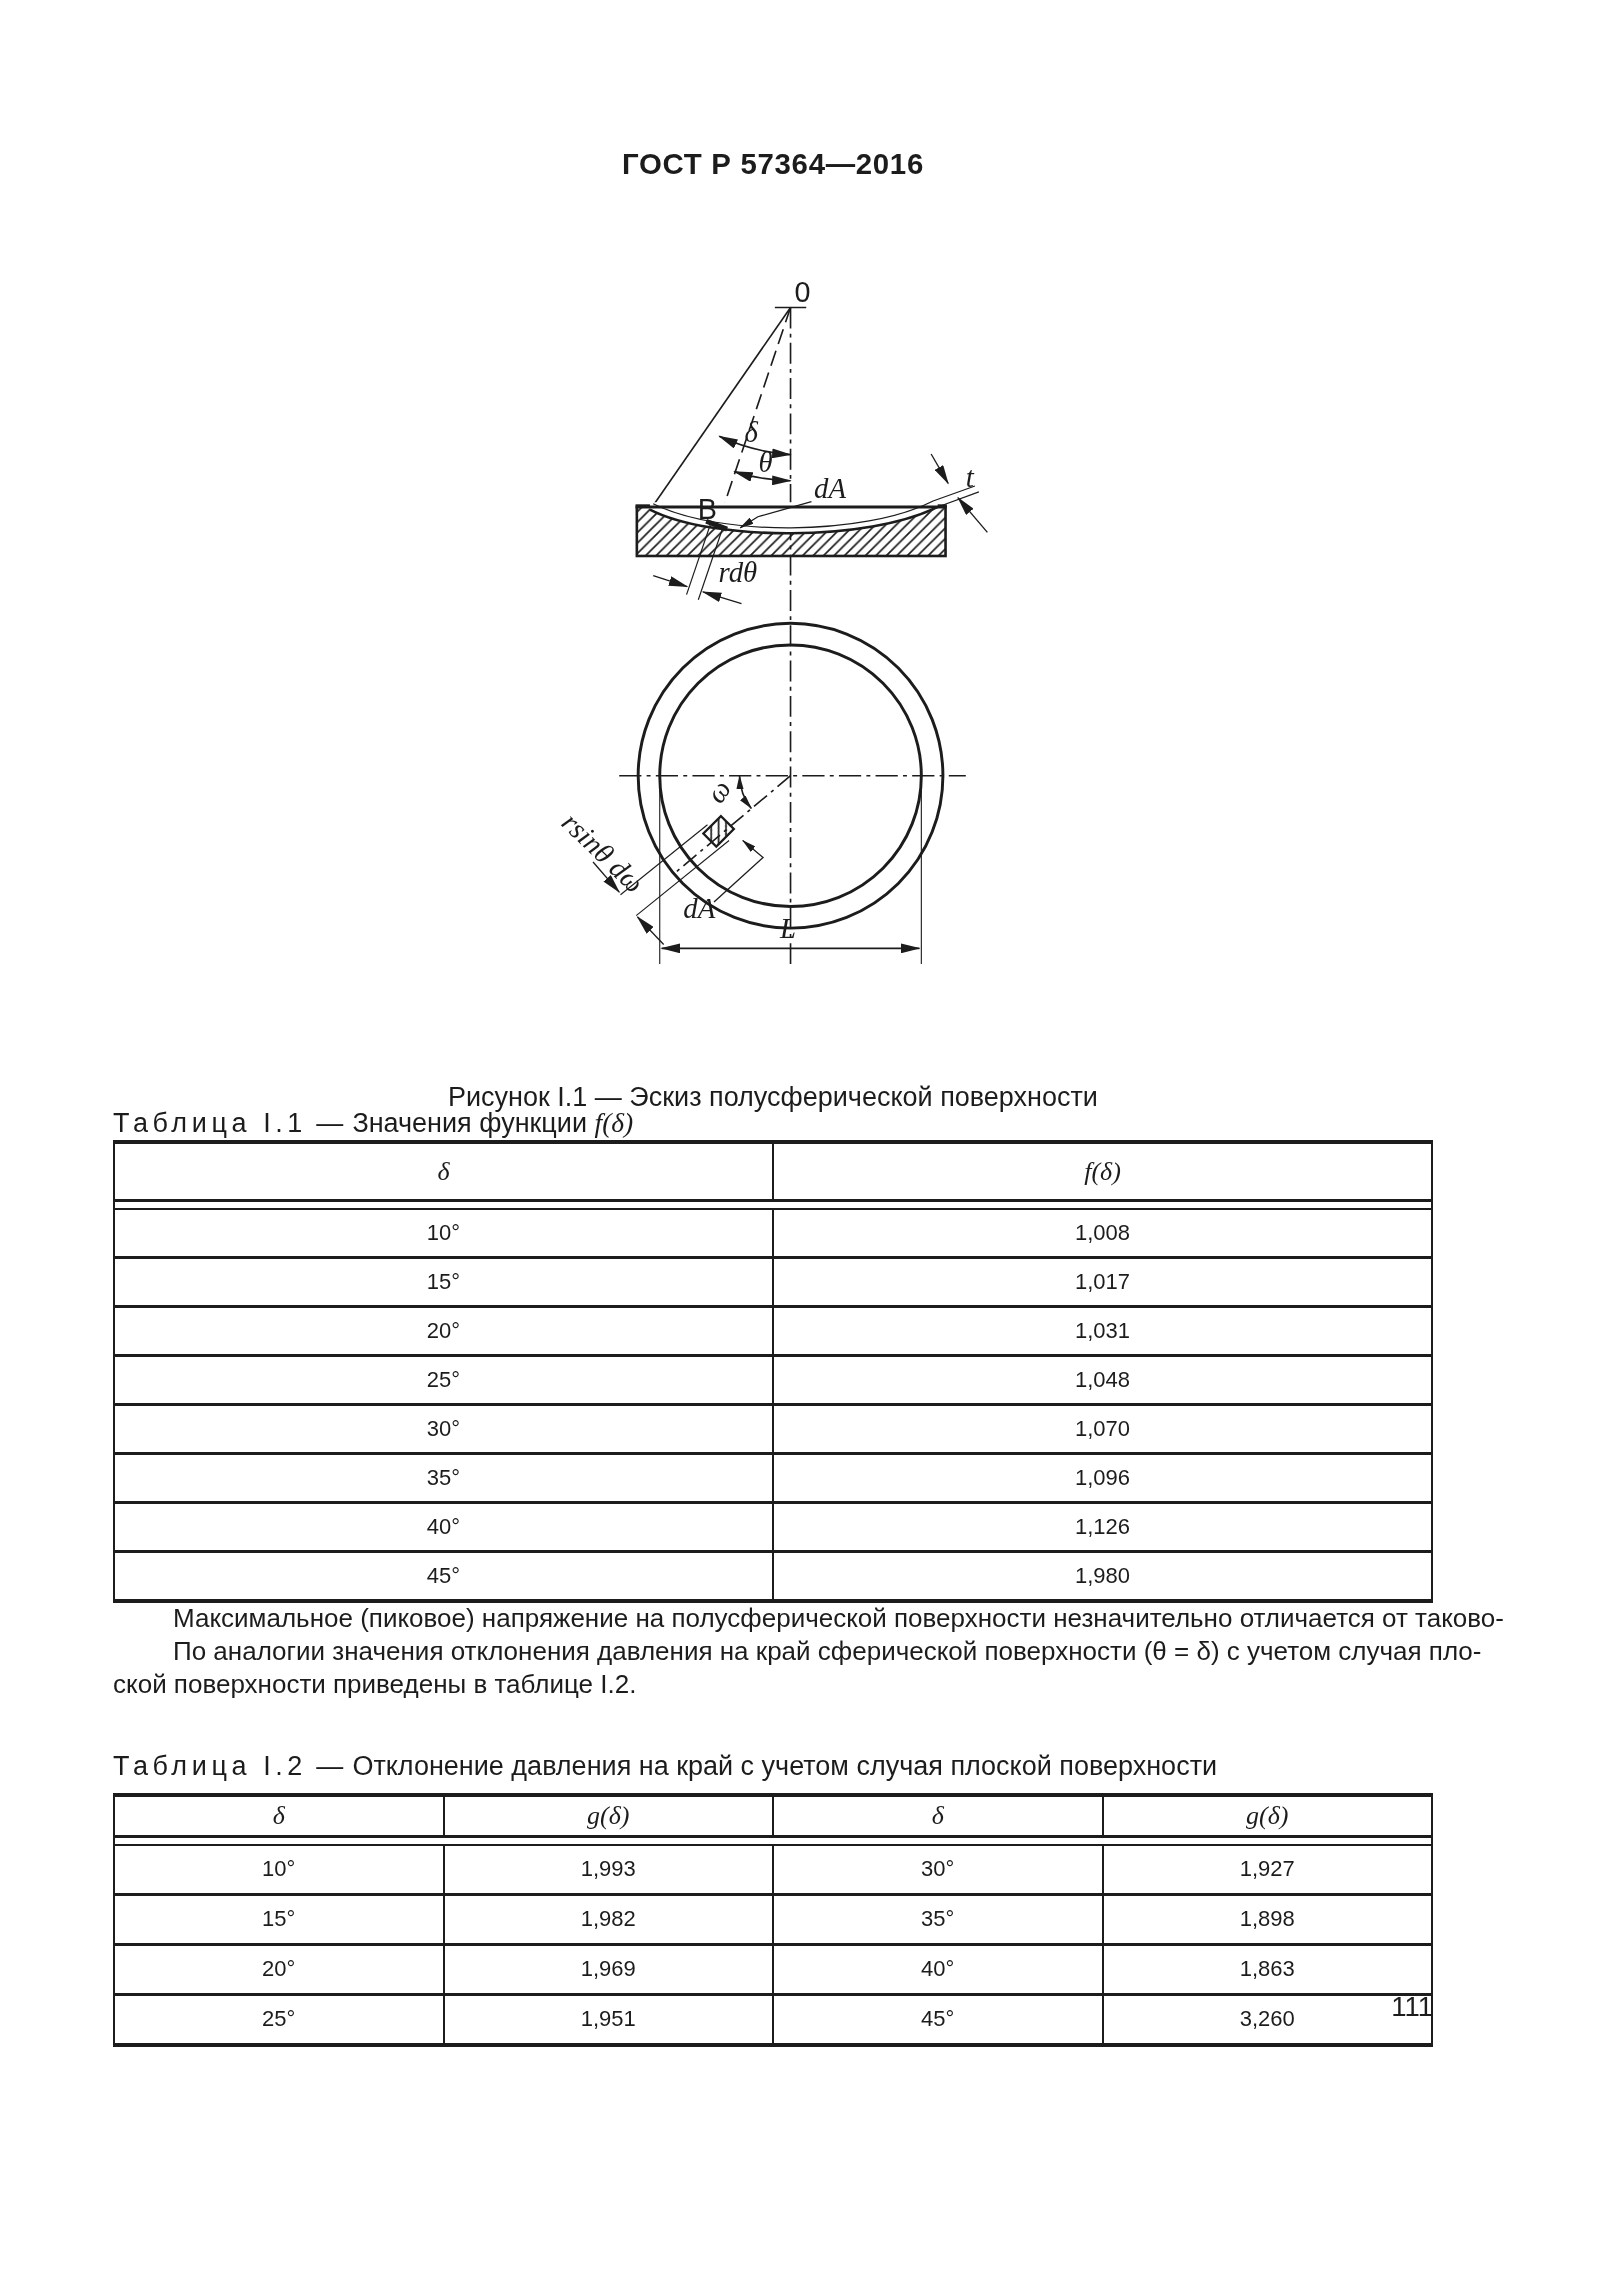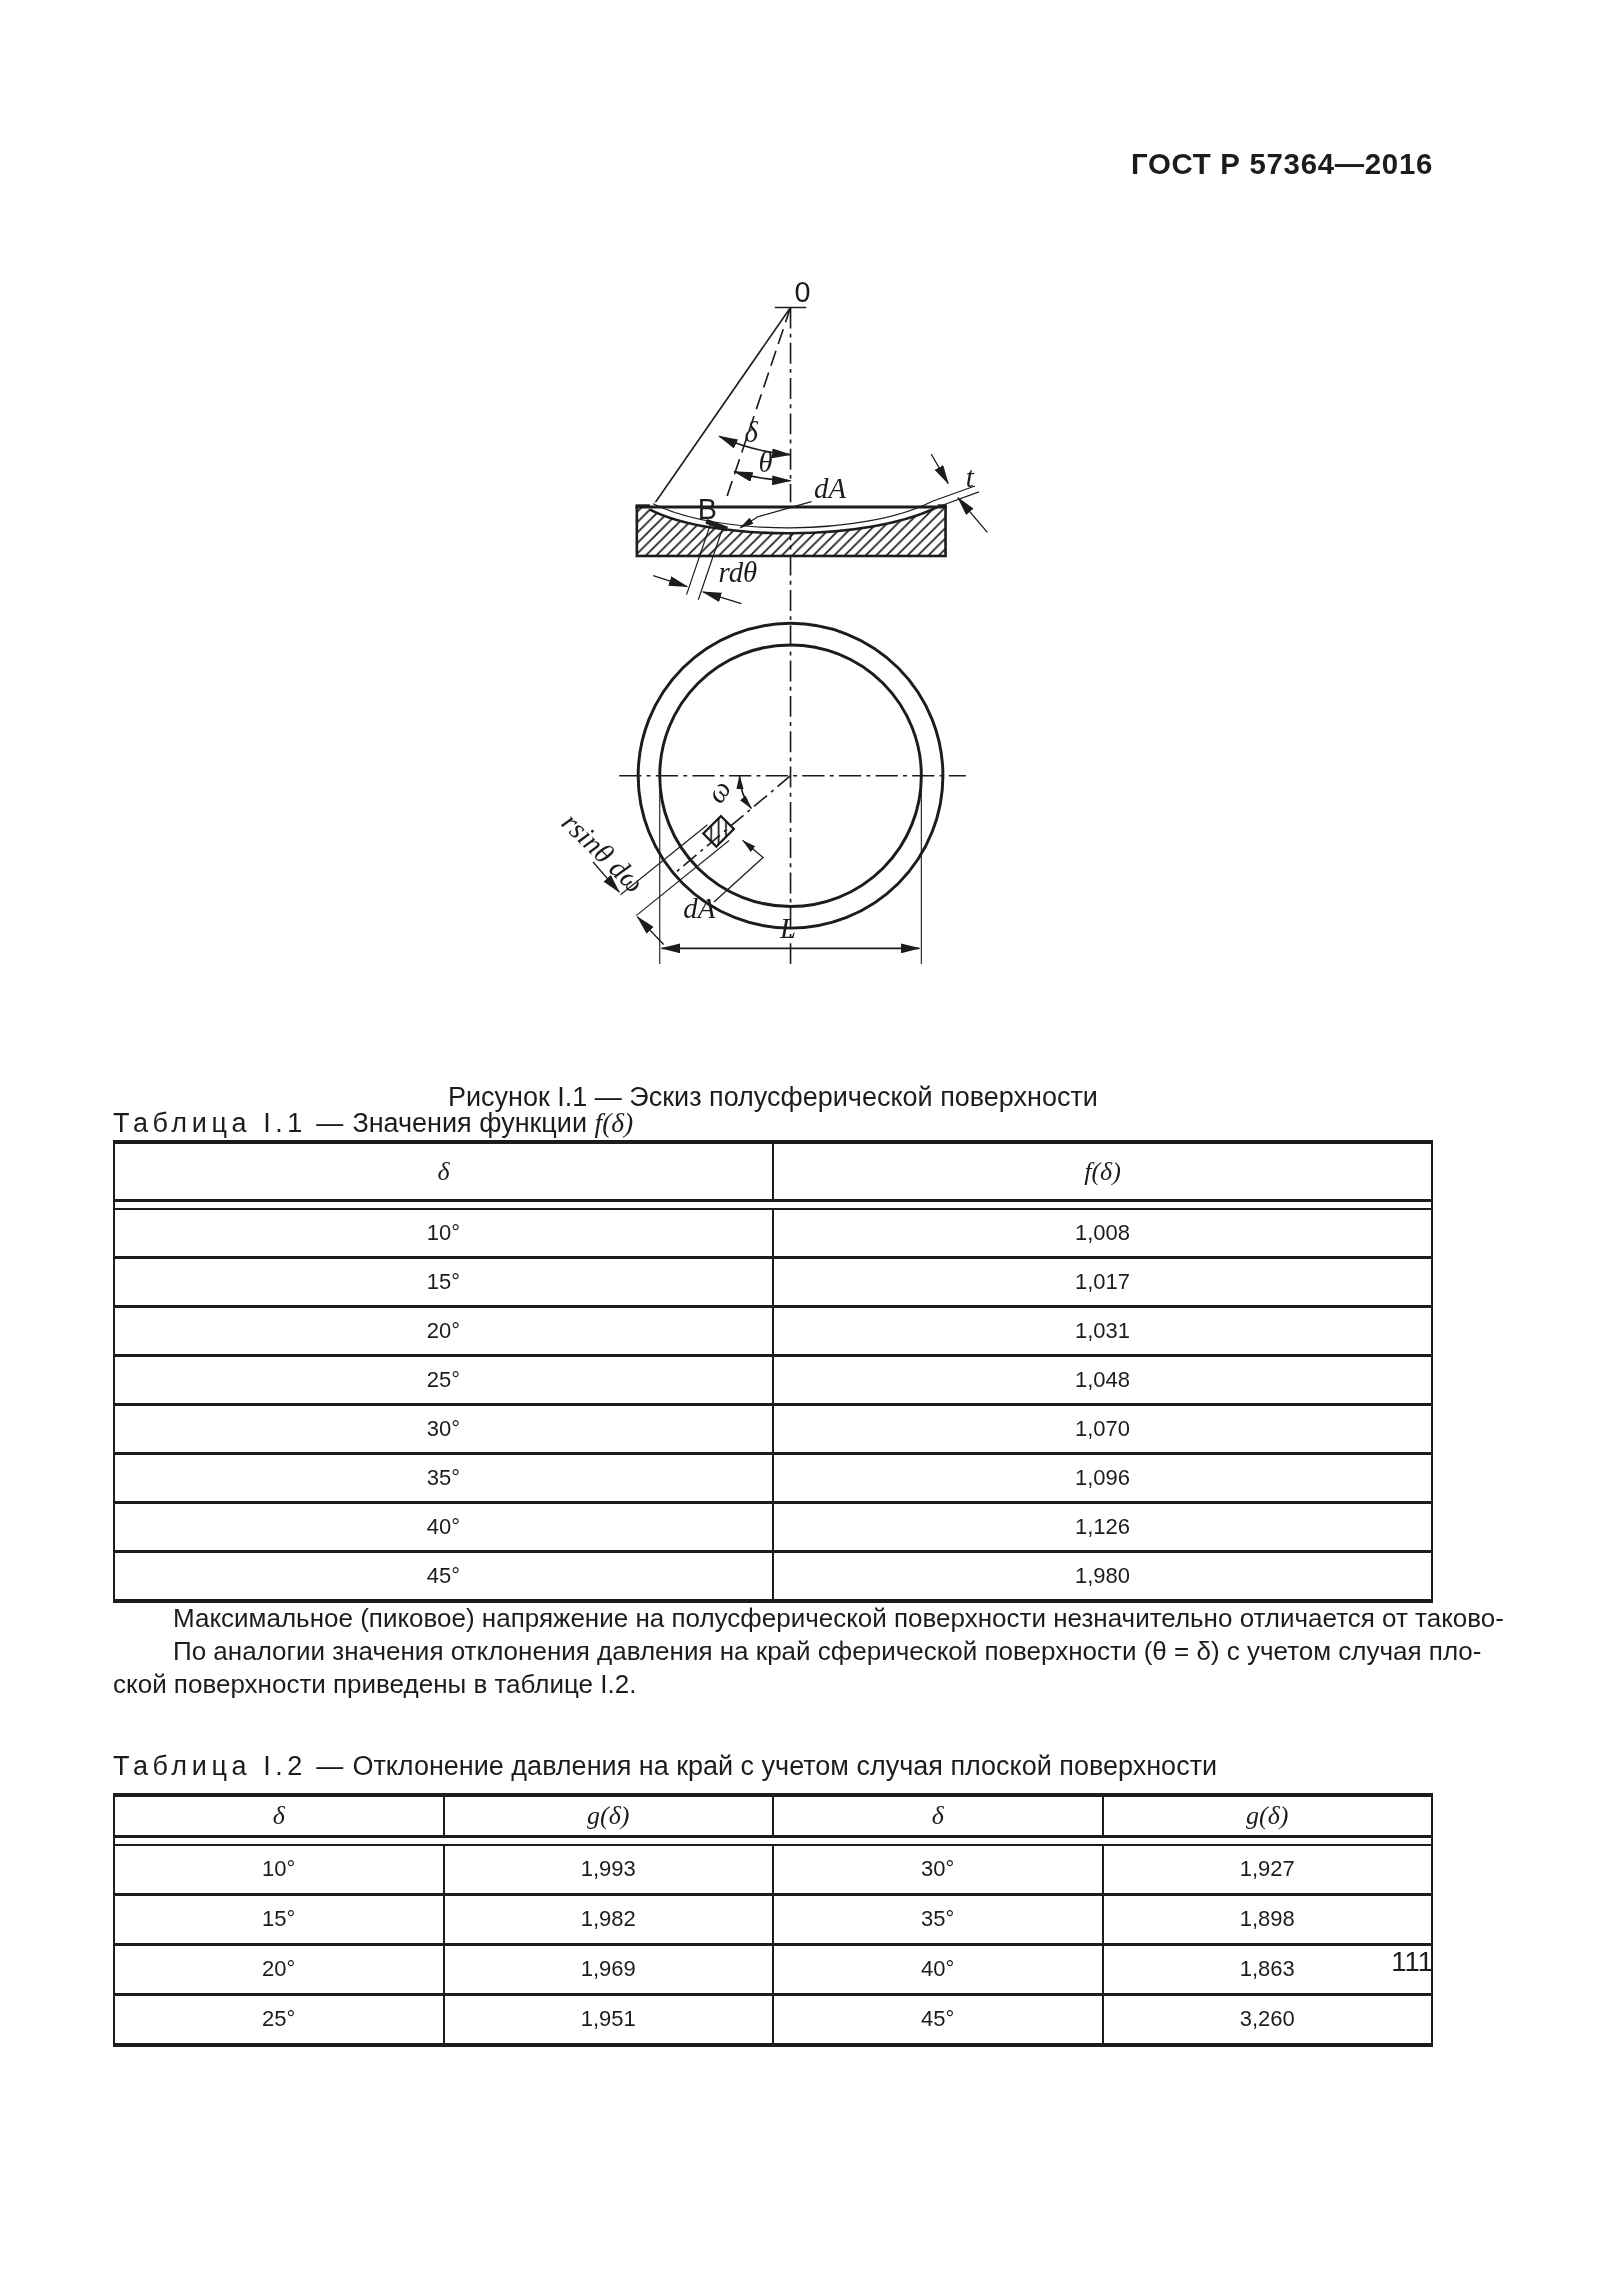--- a/index.html
+++ b/index.html
@@ -1,19 +1,19 @@
 <!DOCTYPE html>
 <html style="font-size:10.5px"><head>
 <meta charset="utf-8">
 <style>
   html,body{margin:0;padding:0;background:#e8e8e8;}
   .page{position:relative;width:1623px;height:2295px;background:#ffffff;margin:0 auto;
         font-family:"Liberation Sans", sans-serif;color:#1c1c1c;overflow:hidden;}
   .abs{position:absolute;}
-  .doc-header{top:147px;left:113px;width:1320px;text-align:right;
+  .doc-header{top:147px;left:113px;width:1320px;text-align:center;
               font-size:29.4px;font-weight:bold;letter-spacing:0.7px;}
   .fig-caption{top:1038px;left:113px;width:1320px;text-align:center;font-size:27px;margin-top:44px;}
   .tbl-title{left:113px;font-size:27px;white-space:nowrap;margin-top:8px;}
   .tbl-title .t-label{letter-spacing:4.6px;}
   .tbl-title .t-dash{margin:0 9.2px;}
   .math{font-family:"Liberation Serif", serif;font-style:italic;font-size:27.5px;}
   .t1-title{top:1099px;}
   .t2-title{top:1743px;}
   .tbl-wrap{left:113px;width:1320px;}
   .t1-wrap{top:1140px;}
@@ -25,21 +25,21 @@
   table.doc-table td{font-size:22px;text-align:center;vertical-align:middle;padding:0;}
   table.doc-table th + th, table.doc-table tr.data td + td{border-left:2px solid #1c1c1c;}
   table.doc-table tr.rule td{height:5.9px;border-bottom:2px solid #1c1c1c;}
   table.doc-table tr.data td{border-bottom:3.3px solid #1c1c1c;}
   table.doc-table tr.data:last-child td{border-bottom:none;}
   .t1-wrap th{height:55px;} .t1-wrap tr.data td{height:46px;}
   .t2-wrap th{height:38px;} .t2-wrap tr.data td{height:47px;}
   .para-block{top:1602px;left:113px;width:1320px;}
   .para-line{font-size:26px;line-height:33px;white-space:nowrap;}
   .para-line.indent{padding-left:60px;}
-  .page-num{top:1946px;left:113px;width:1320px;text-align:right;padding-right:7.9px;font-size:27.5px;}
+  .page-num{top:1991px;left:113px;width:1320px;text-align:right;padding-right:7.9px;font-size:27.5px;}
   .fig-svg{left:555px;top:280px;}
   svg text.lbl-sans{font-family:"Liberation Sans", sans-serif;font-size:44px;fill:#1c1c1c;}
   svg text.lbl-math{font-family:"Liberation Serif", serif;font-style:italic;font-size:44px;fill:#1c1c1c;}
 </style>
 </head>
 <body>
 
 <div class="page">
 
   <div class="abs doc-header">ГОСТ Р 57364—2016</div>

